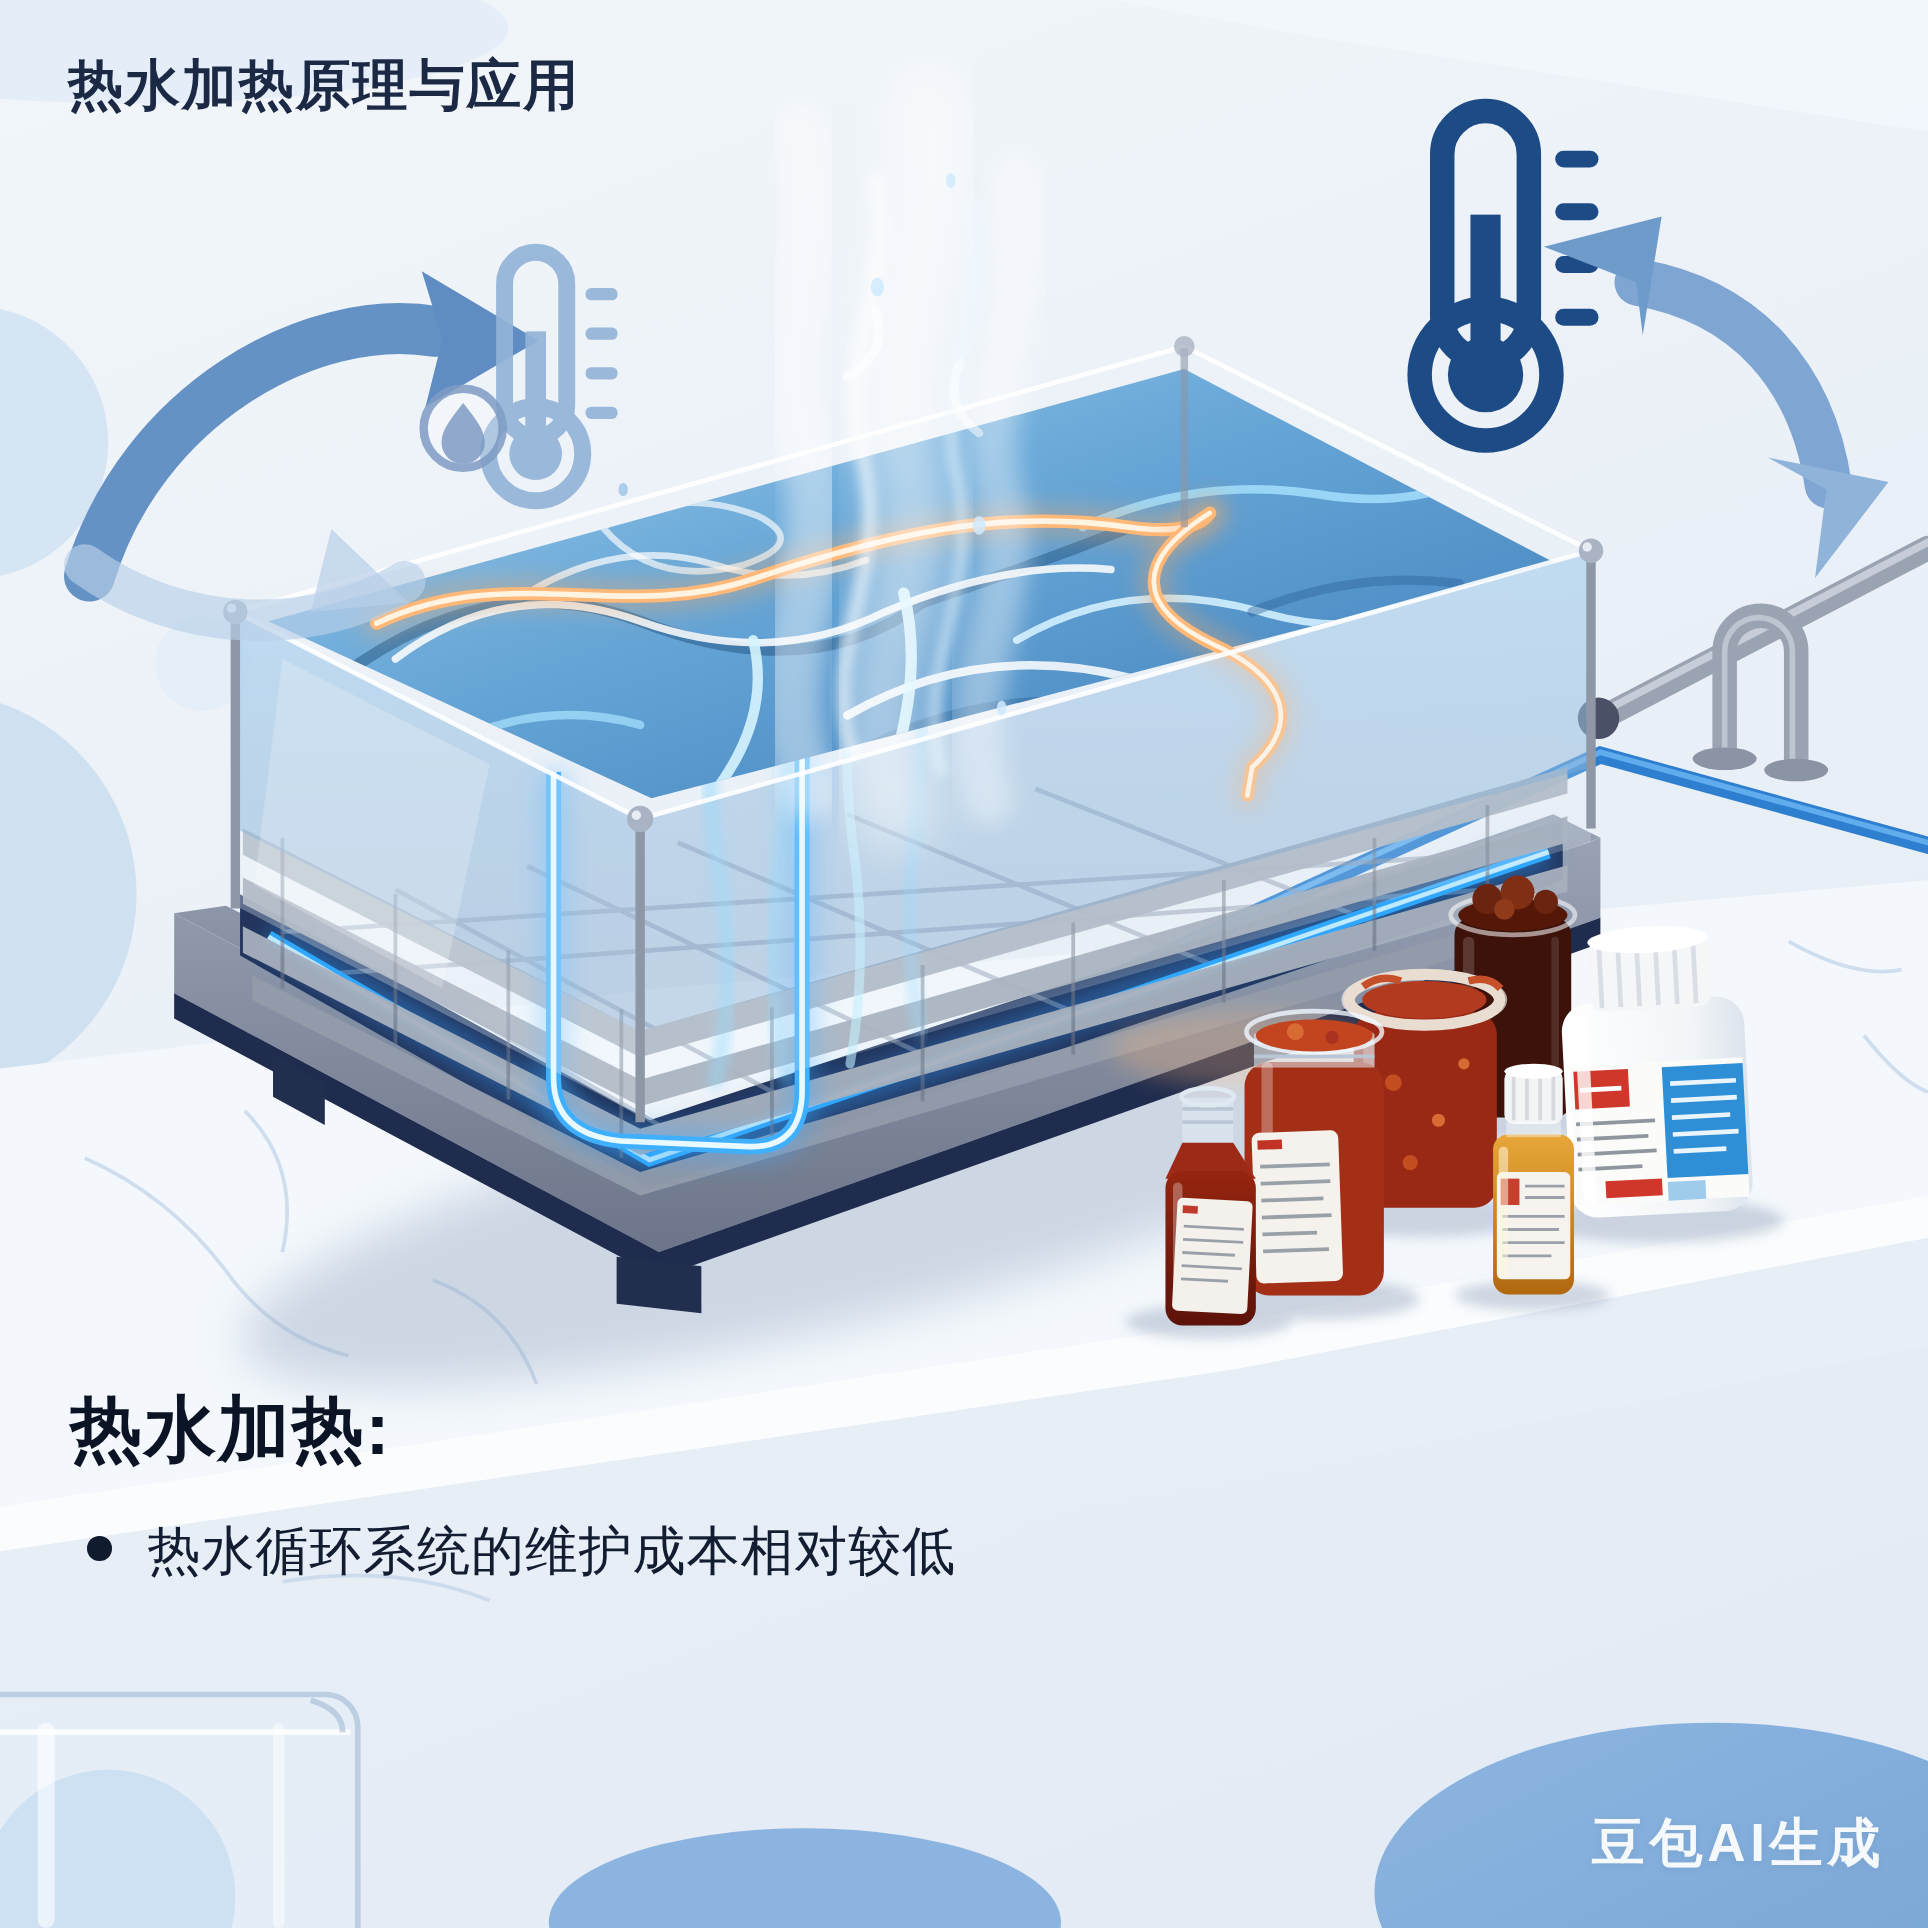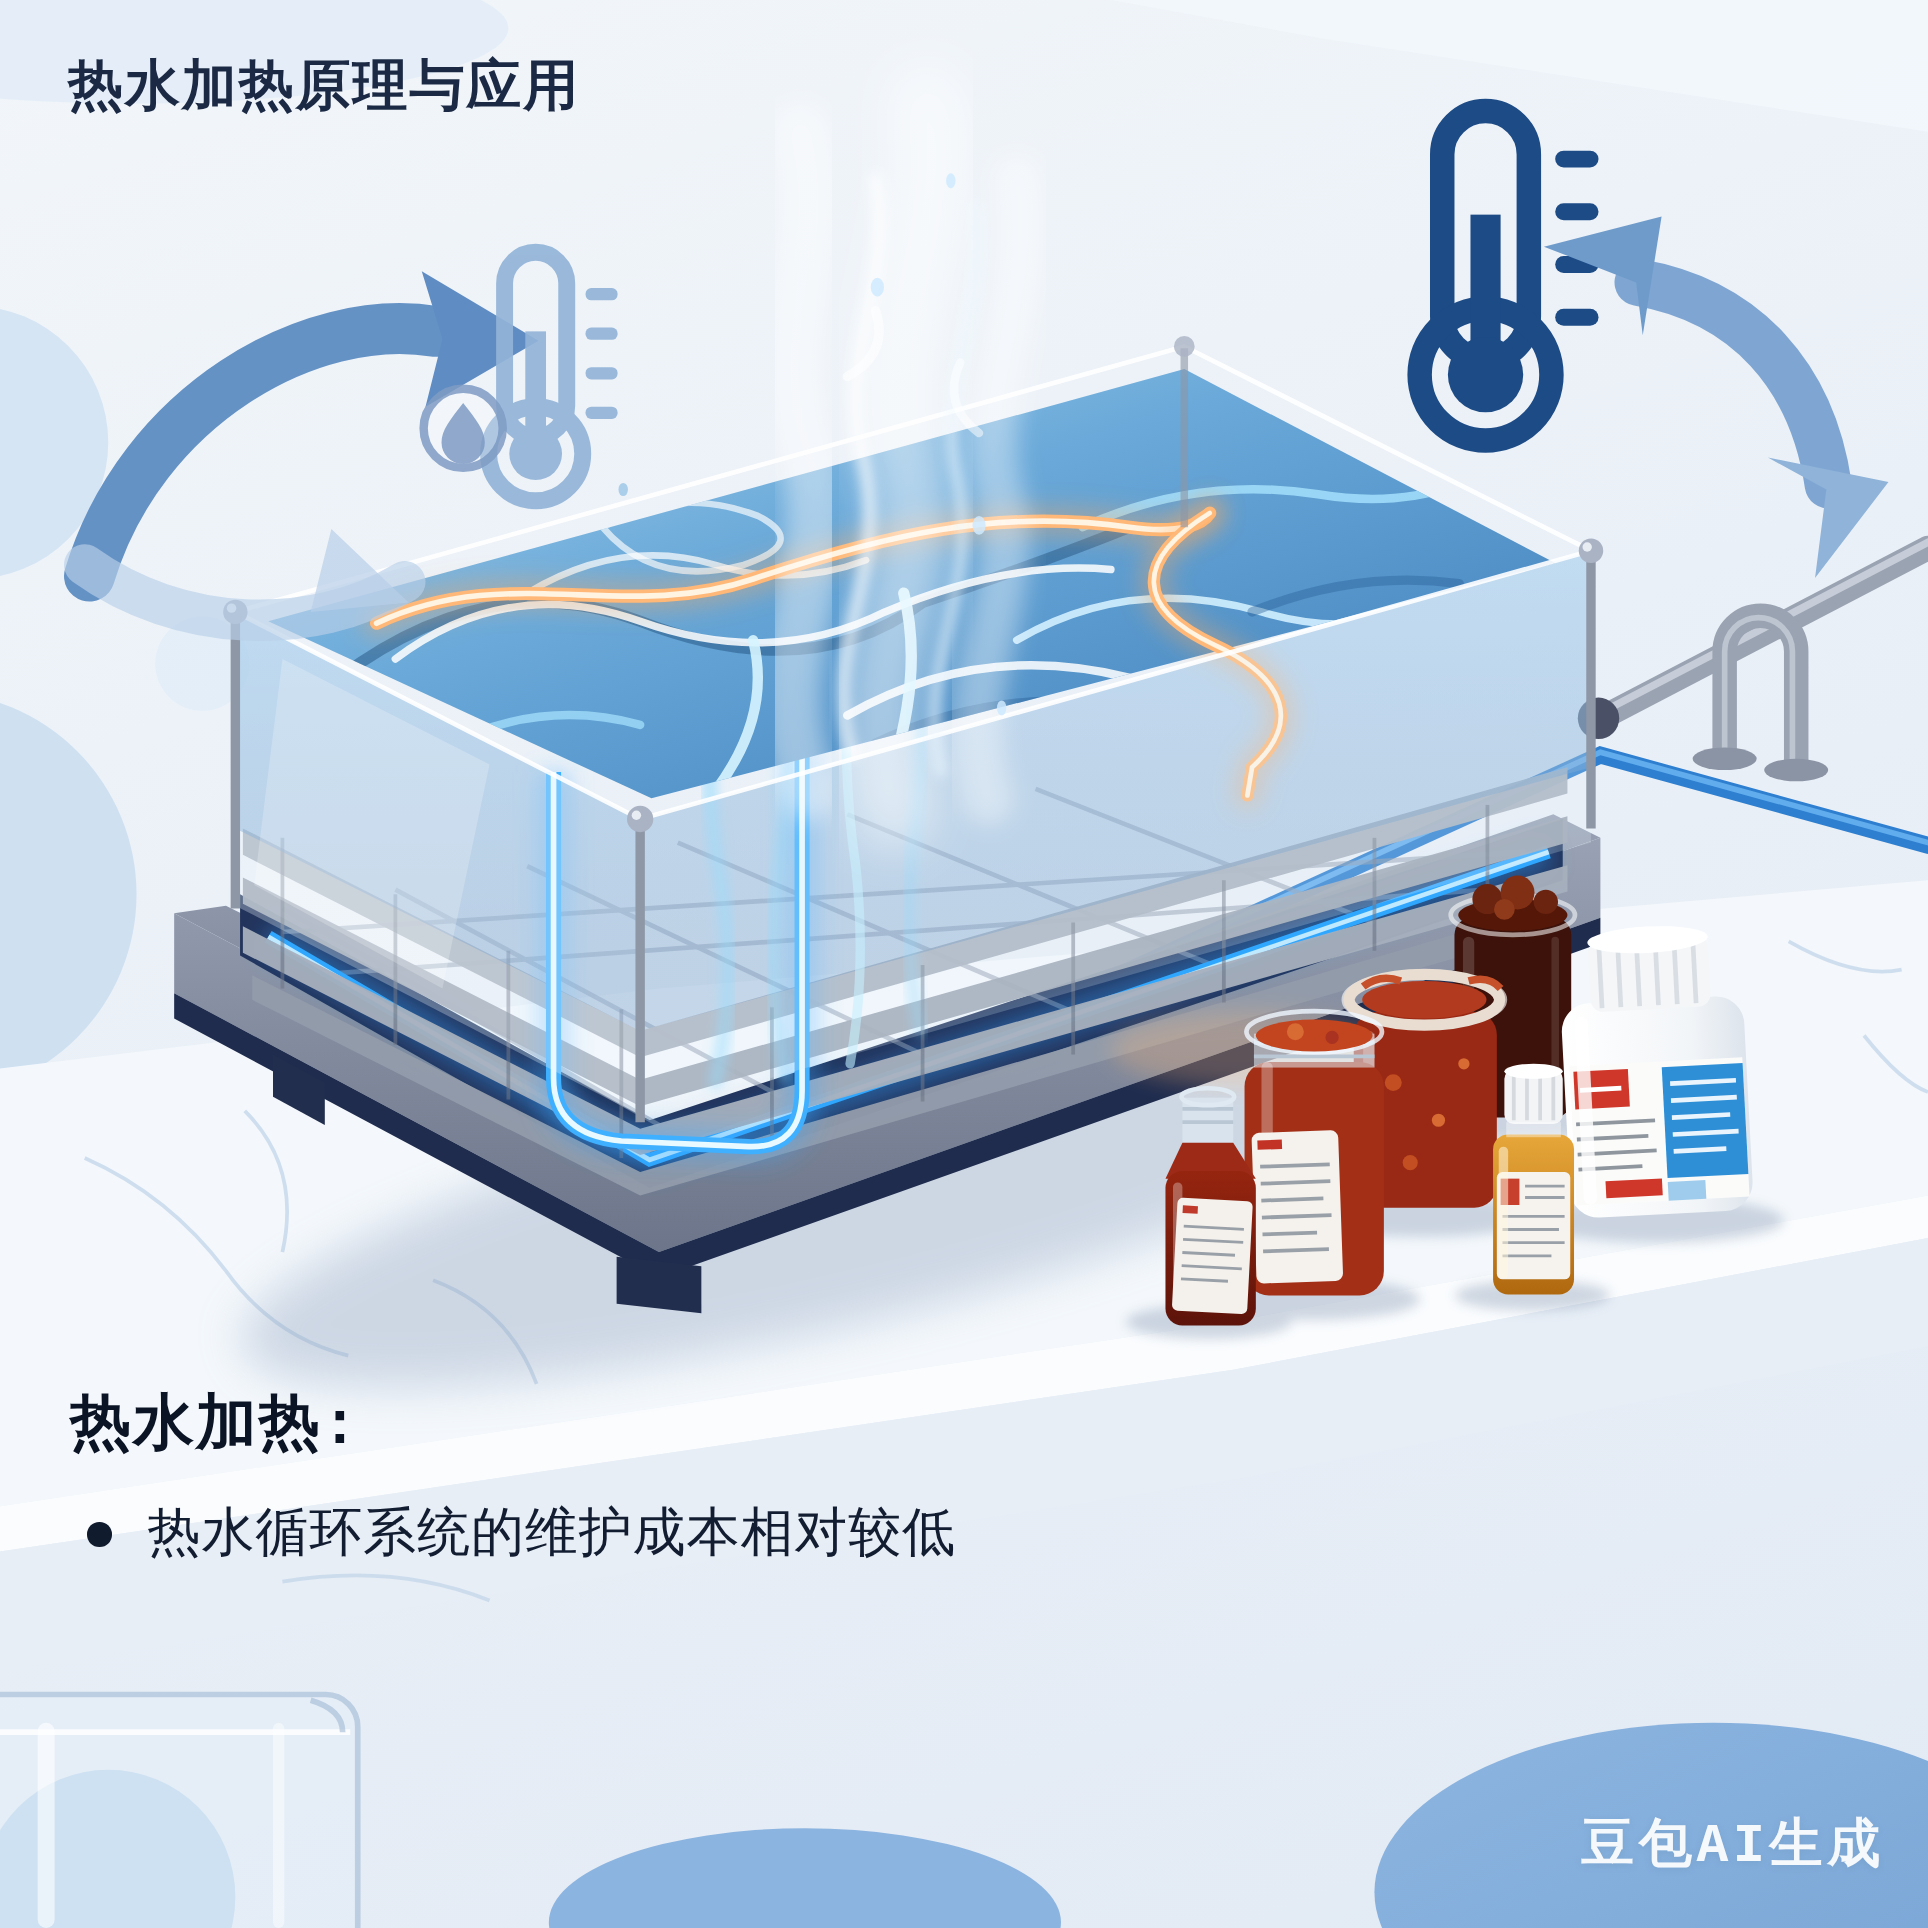--- a/index.html
+++ b/index.html
@@ -1,28 +1,28 @@
 <!DOCTYPE html>
 <html style="font-size:15px"><head>
 <meta charset="utf-8">
 <style>
   html,body{margin:0;padding:0;background:#dfe6ef;}
   .canvas{
     position:relative;width:1928px;height:1928px;overflow:hidden;
     background:linear-gradient(160deg,#f2f6fa 0%,#eaf0f7 45%,#e2eaf4 100%);
-    font-family:Liberation Mono, monospace;
+    font-family:Liberation Sans, sans-serif;
   }
   .scene-svg{position:absolute;left:0;top:0;width:1928px;height:1928px;}
   .page-title{
     position:absolute;left:68px;top:49px;
     font-size:55px;font-weight:700;color:#1b2944;letter-spacing:1.9px;
   }
   .info-panel{position:absolute;left:70px;top:1382px;width:1469px;}
   .info-heading{
-    font-size:61px;font-weight:800;color:#0b1424;letter-spacing:1.9px;margin:0 0 41px 0;
+    font-size:72px;font-weight:800;color:#0b1424;letter-spacing:1.9px;margin:0 0 41px 0;
   }
   .bullet-row{display:flex;align-items:flex-start;margin-bottom:38px;}
   .bullet-dot{
     width:24.5px;height:24.5px;border-radius:50%;background:#111b2e;
     margin:17px 36px 0 17px;flex:0 0 auto;
   }
   .bullet-text{font-size:53px;color:#131d32;line-height:1.2;letter-spacing:0.9px;}
   .watermark{
     position:absolute;right:43px;bottom:48px;
     font-size:53px;font-weight:800;color:#ffffff;opacity:.93;letter-spacing:4.7px;

